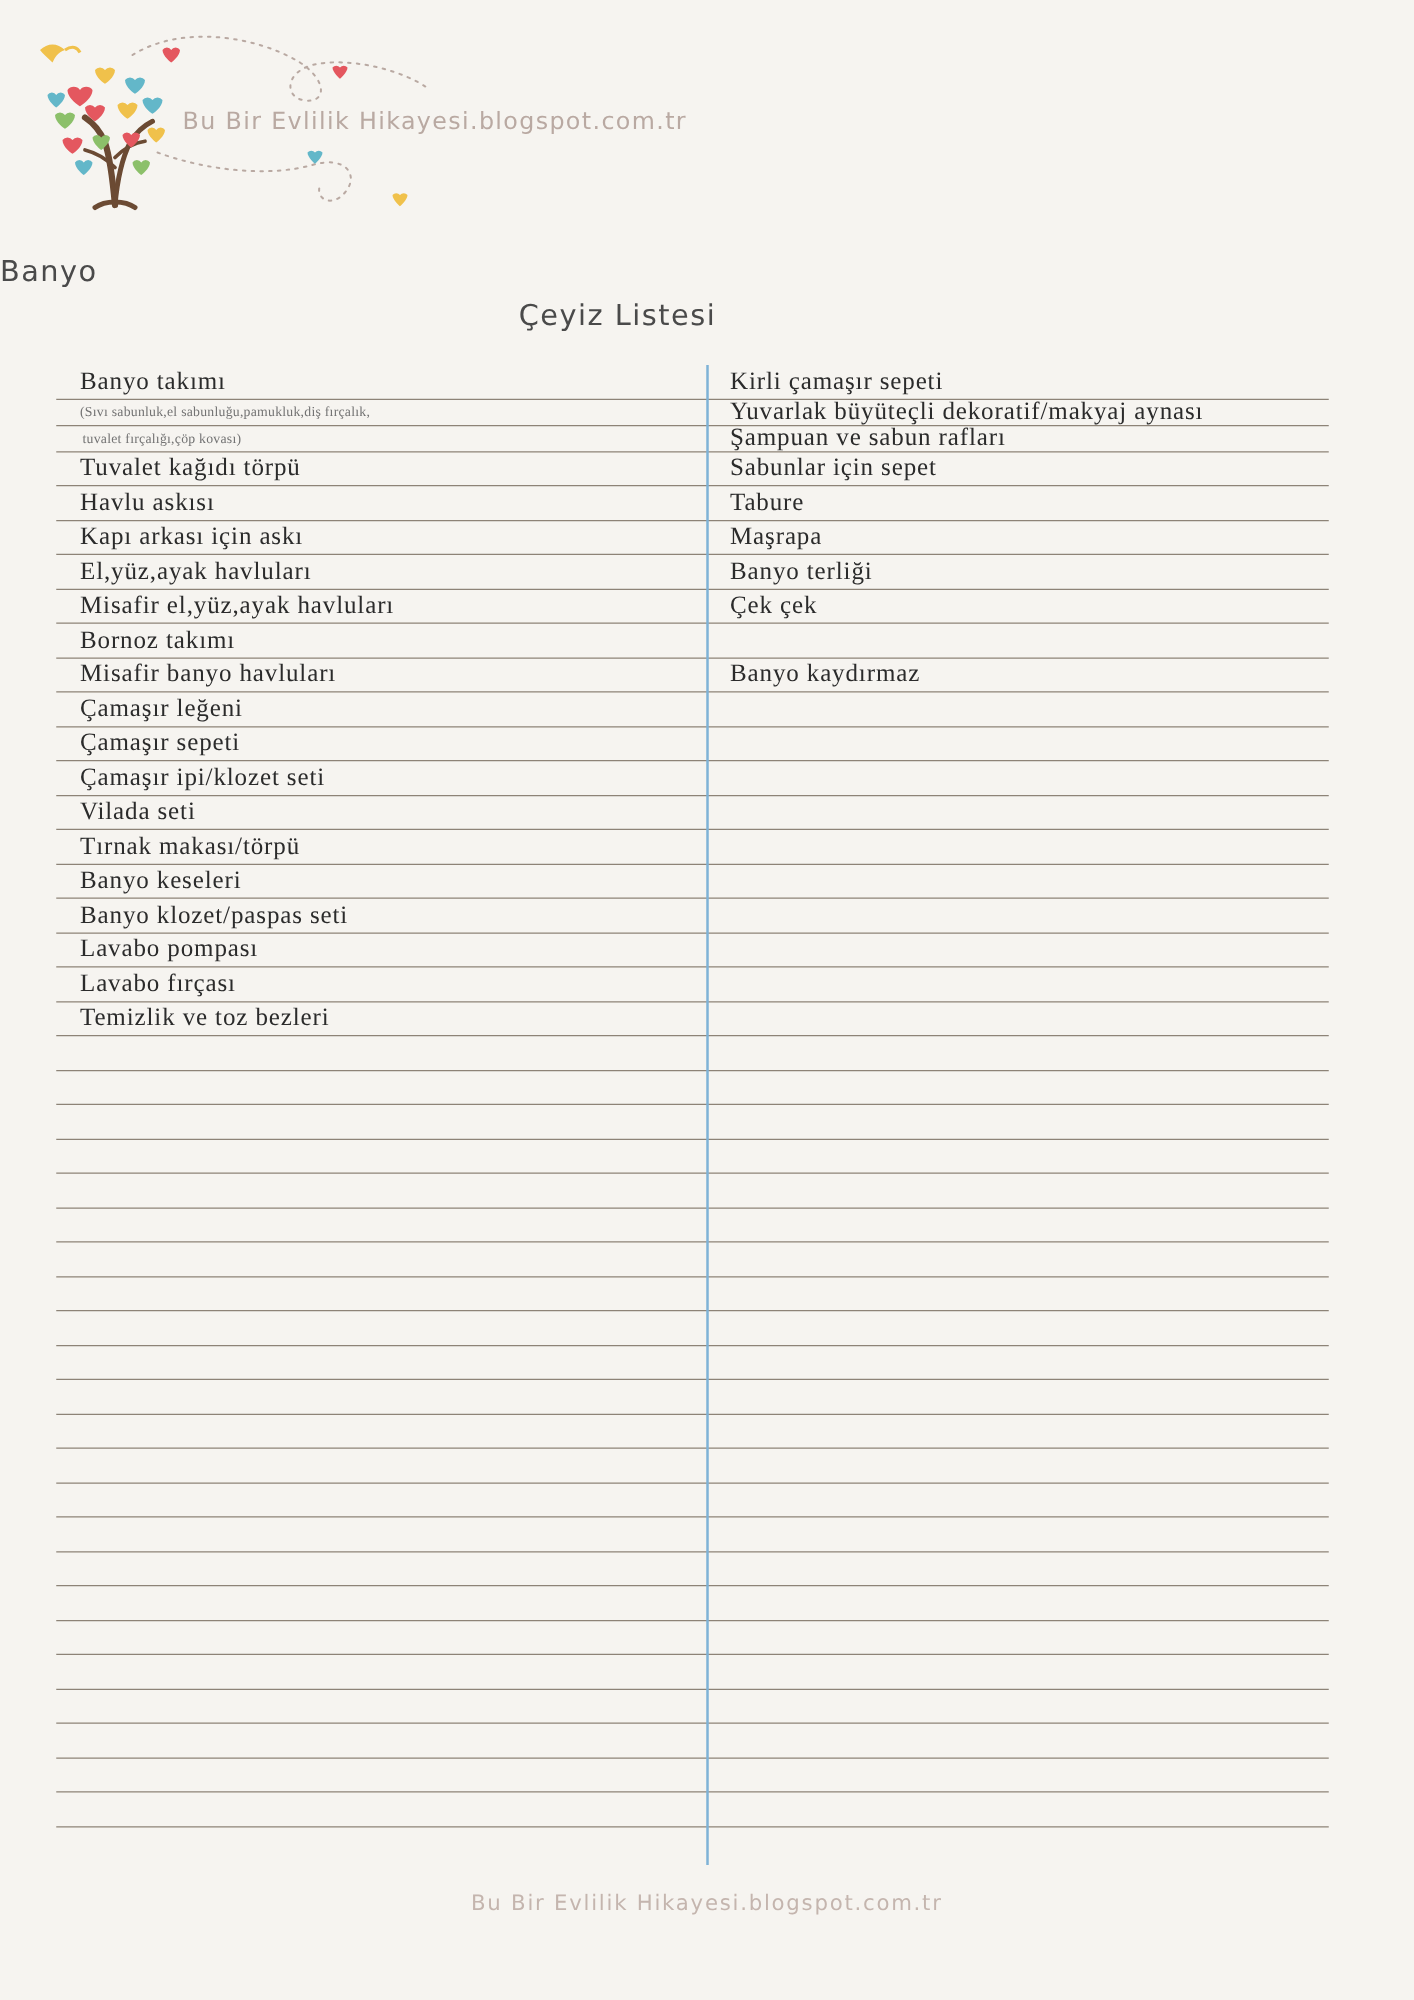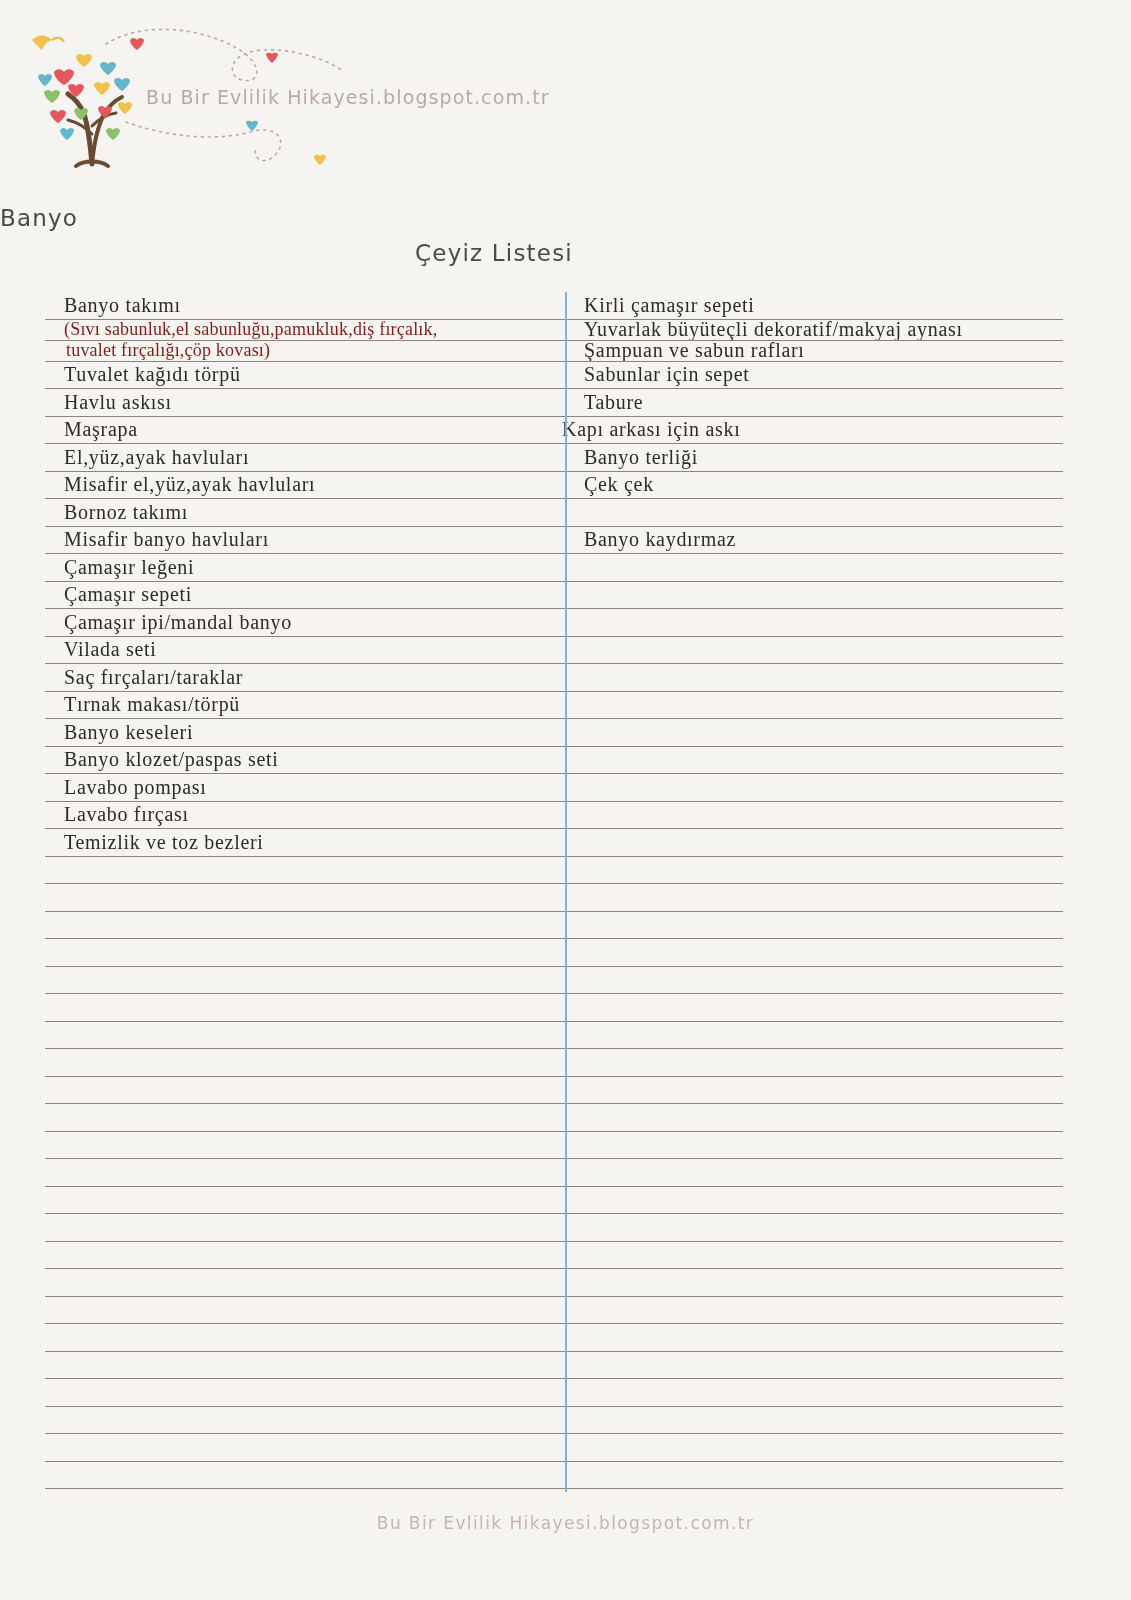--- a/index.html
+++ b/index.html
@@ -81,23 +81,23 @@
     align-items: center;
     font-size: 20px;
     color: #2b2b2b;
     letter-spacing: 0.7px;
     white-space: nowrap;
     overflow: hidden;
   }
   .cell.left  { width: 520px; }
   .cell.right { width: 498px; }
   .cell.small {
-    font-size: 18px;
+    font-size: 11px;
     letter-spacing: 0.2px;
-    color: #7f1d1d;
+    color: #737373;
   }
   .cell.small.indent { padding-left: 21px; }
 
   
   .divider {
     position: absolute;
     left: 520px;
     top: 0;
     width: 2px;
     height: 100%;
@@ -181,22 +181,22 @@
       </div>
       <div class="row">
         <div class="cell left">Tuvalet kağıdı törpü</div>
         <div class="cell right">Sabunlar için sepet</div>
       </div>
       <div class="row">
         <div class="cell left">Havlu askısı</div>
         <div class="cell right">Tabure</div>
       </div>
       <div class="row">
+        <div class="cell left">Kapı arkası için askı</div>
         <div class="cell right">Maşrapa</div>
-        <div class="cell left">Kapı arkası için askı</div>
       </div>
       <div class="row">
         <div class="cell left">El,yüz,ayak havluları</div>
         <div class="cell right">Banyo terliği</div>
       </div>
       <div class="row">
         <div class="cell left">Misafir el,yüz,ayak havluları</div>
         <div class="cell right">Çek çek</div>
       </div>
       <div class="row">
@@ -209,29 +209,25 @@
       </div>
       <div class="row">
         <div class="cell left">Çamaşır leğeni</div>
         <div class="cell right"></div>
       </div>
       <div class="row">
         <div class="cell left">Çamaşır sepeti</div>
         <div class="cell right"></div>
       </div>
       <div class="row">
-        <div class="cell left">Çamaşır ipi/mandal banyo</div>
+        <div class="cell left">Çamaşır ipi/klozet seti</div>
         <div class="cell right"></div>
       </div>
       <div class="row">
         <div class="cell left">Vilada seti</div>
-        <div class="cell right"></div>
-      </div>
-      <div class="row">
-        <div class="cell left">Saç fırçaları/taraklar</div>
         <div class="cell right"></div>
       </div>
       <div class="row">
         <div class="cell left">Tırnak makası/törpü</div>
         <div class="cell right"></div>
       </div>
       <div class="row">
         <div class="cell left">Banyo keseleri</div>
         <div class="cell right"></div>
       </div>

